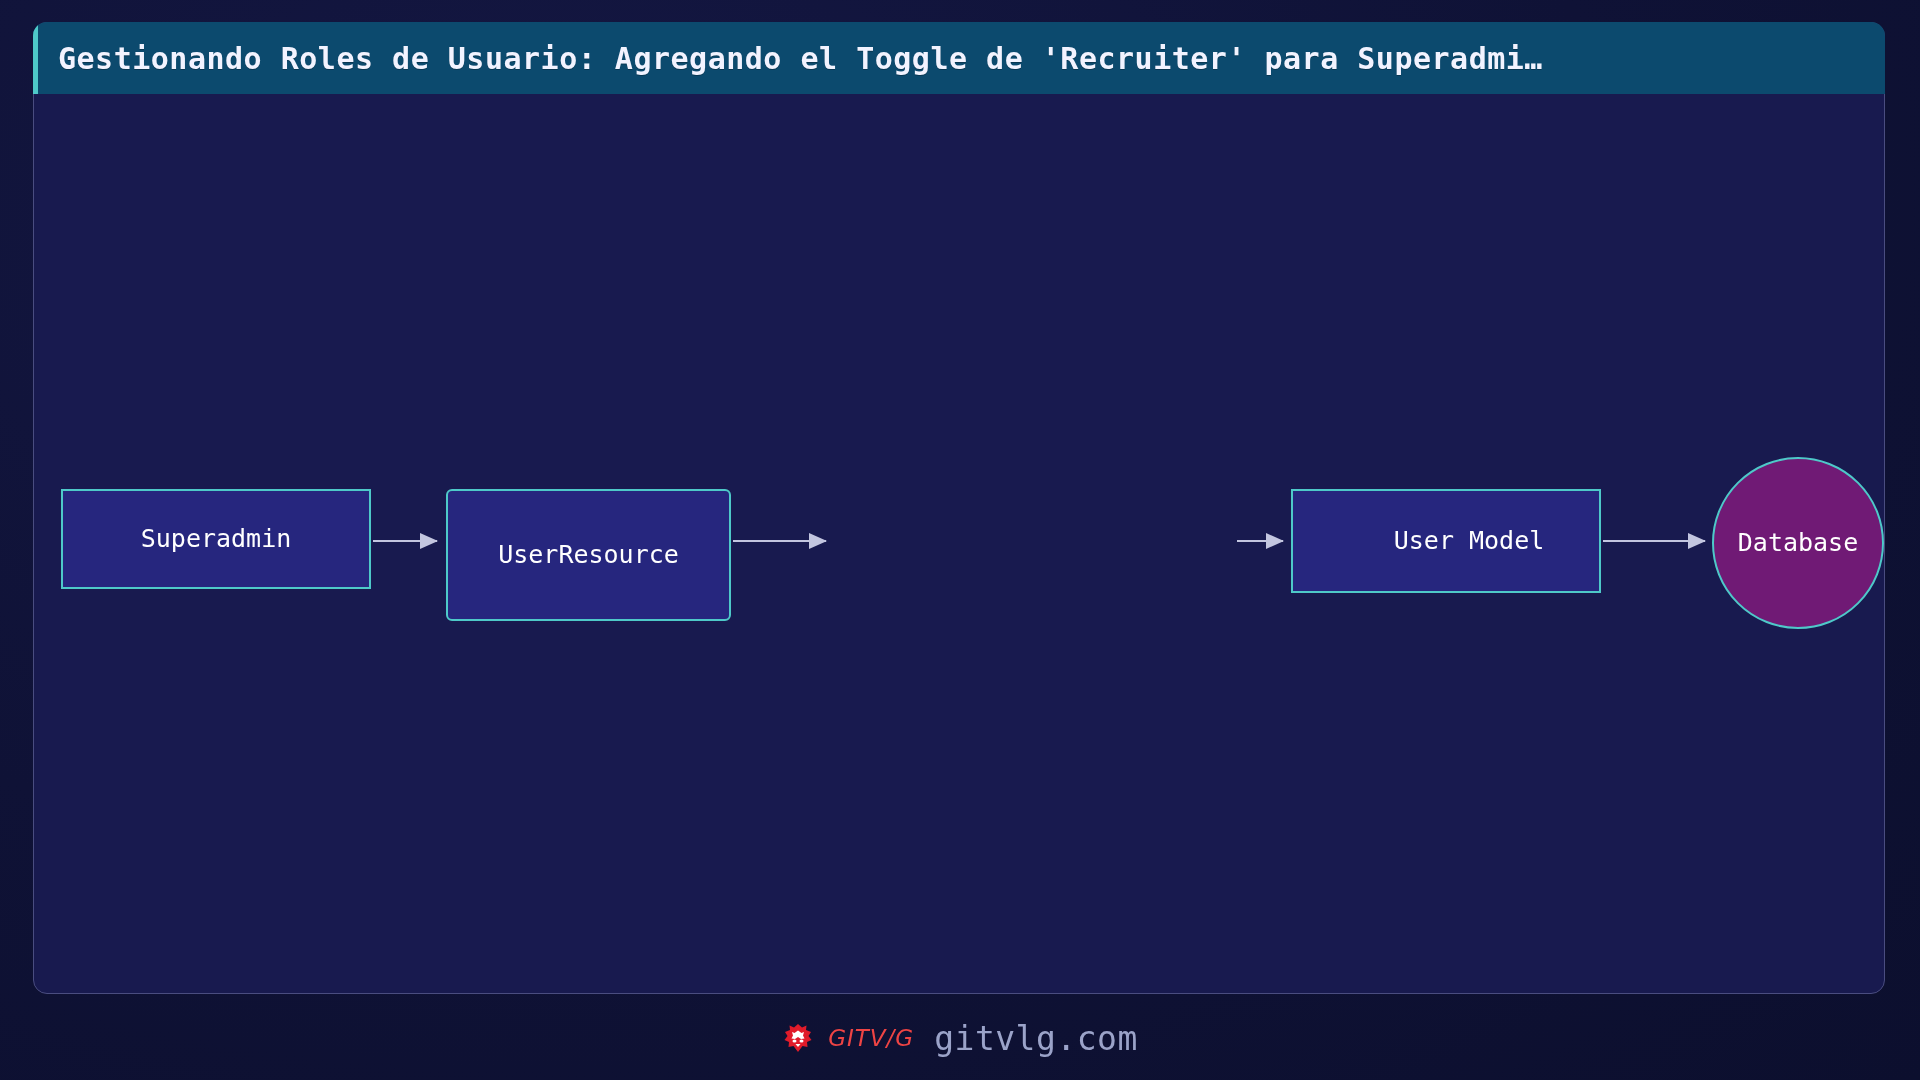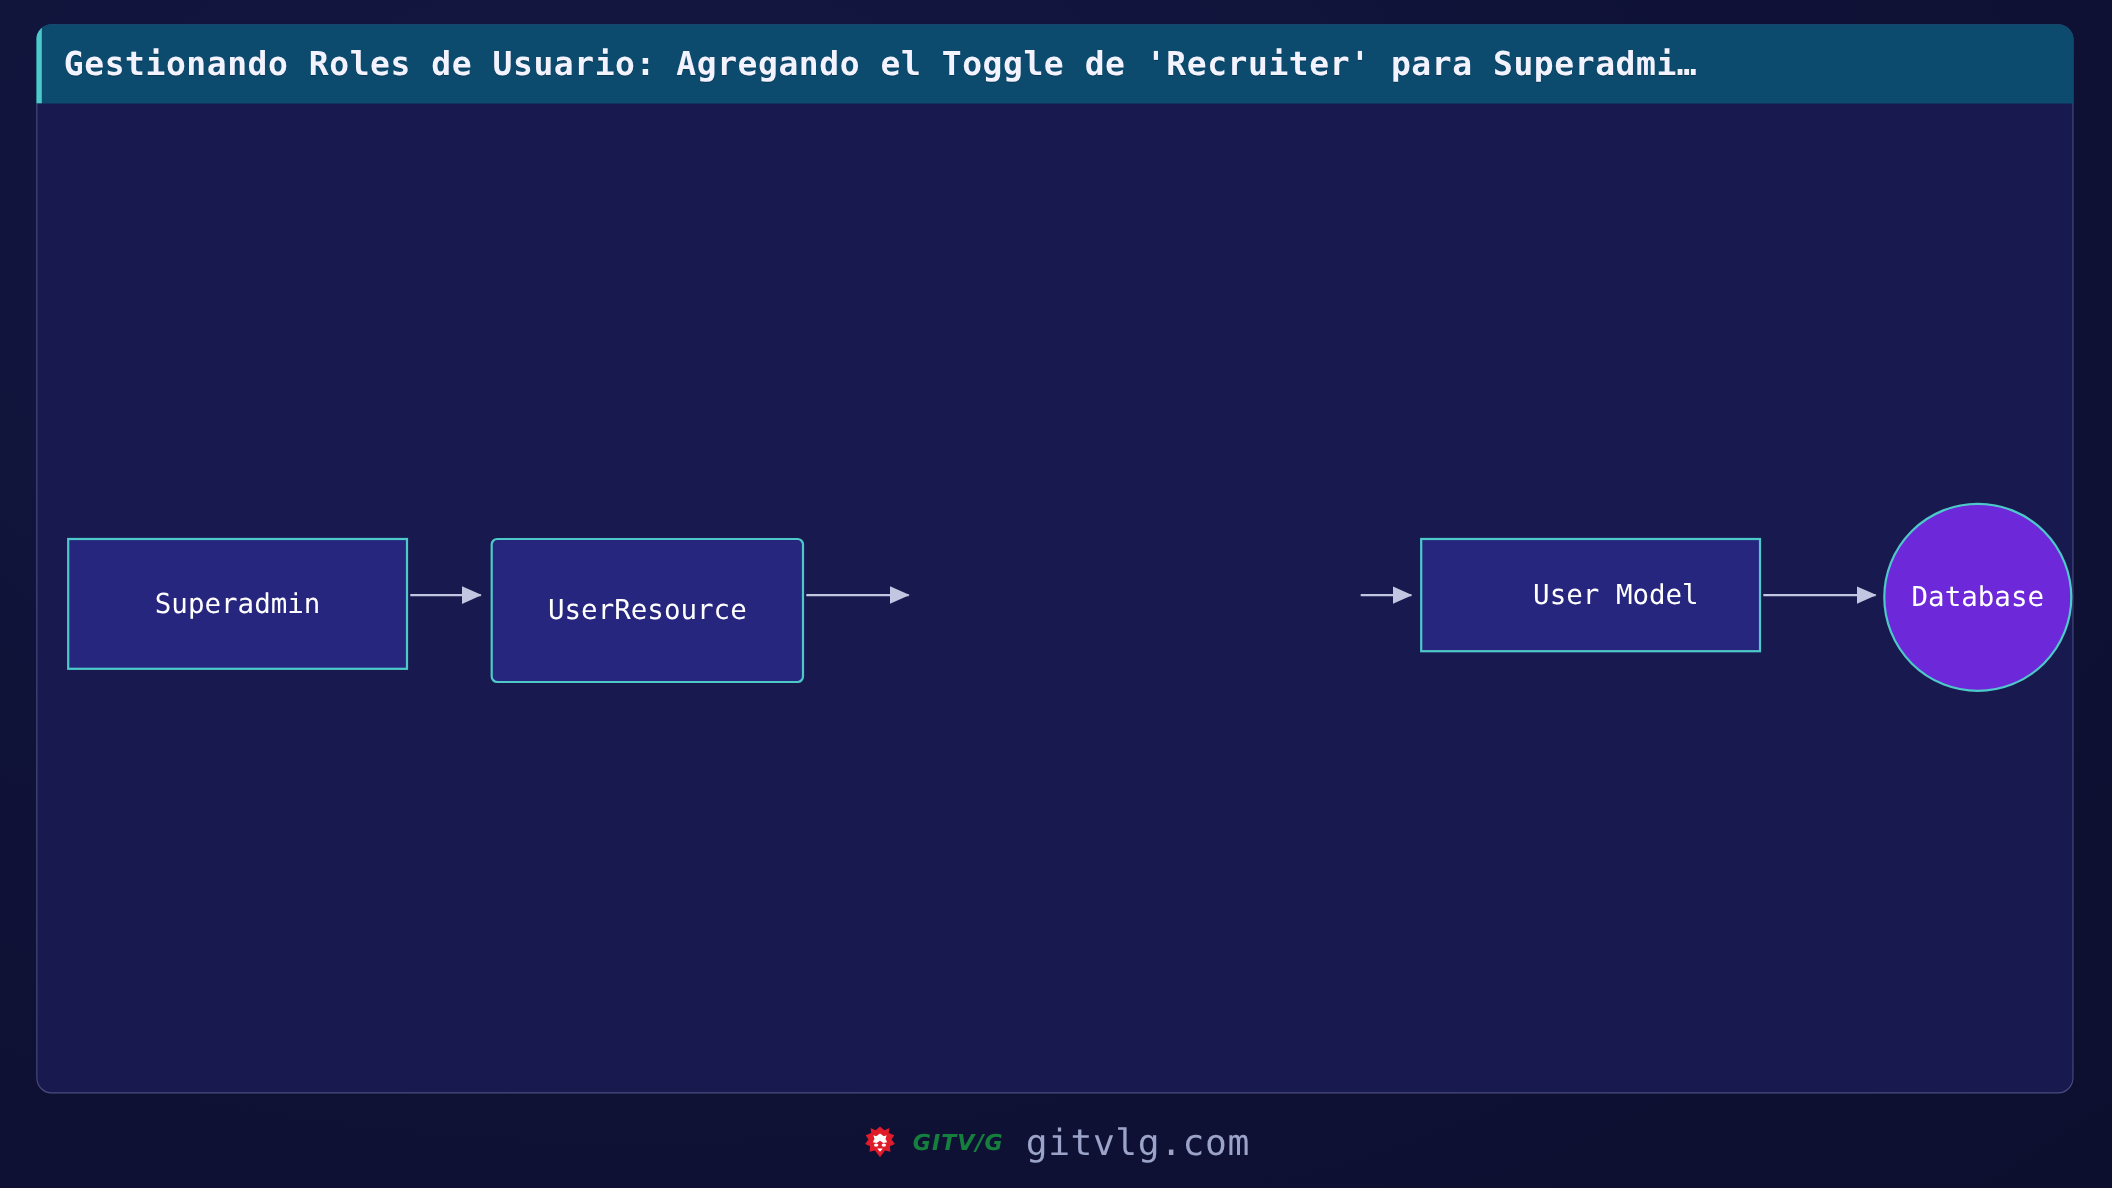--- a/index.html
+++ b/index.html
@@ -93,21 +93,21 @@
     border: 2px solid #4ec9c9;
     display: flex;
     align-items: center;
     justify-content: center;
   }
 
   #node-superadmin {
     left: 28px;
     top: 395px;
     width: 310px;
-    height: 120px;
+    height: 100px;
     border-radius: 0px;
   }
 
   #node-userresource {
     left: 413px;
     top: 395px;
     width: 285px;
     height: 132px;
     border-radius: 6px;
   }
@@ -145,21 +145,21 @@
   }
 
   
   #node-database {
     position: absolute;
     left: 1679px;
     top: 363px;
     width: 172px;
     height: 172px;
     border-radius: 50%;
-    background: #6d28d9;
+    background: #701a75;
     border: 2px solid #4ec9c9;
     display: flex;
     align-items: center;
     justify-content: center;
   }
 
   
   #arrow-layer {
     position: absolute;
     left: 0;
@@ -182,25 +182,25 @@
     gap: 14px;
   }
 
   #brand-logo-icon {
     width: 32px;
     height: 32px;
     display: block;
   }
 
   #brand-name {
-    color: #15803d;
+    color: #ef4444;
     font-family: "DejaVu Sans", "Liberation Sans", sans-serif;
-    font-weight: bold;
+    font-weight: normal;
     font-style: italic;
-    font-size: 20px;
+    font-size: 23px;
     letter-spacing: 1px;
   }
 
   #brand-url {
     color: #9ba3c9;
     font-family: "DejaVu Sans Mono", "Liberation Mono", monospace;
     font-size: 33px;
     letter-spacing: 0.5px;
     margin-left: 6px;
   }

